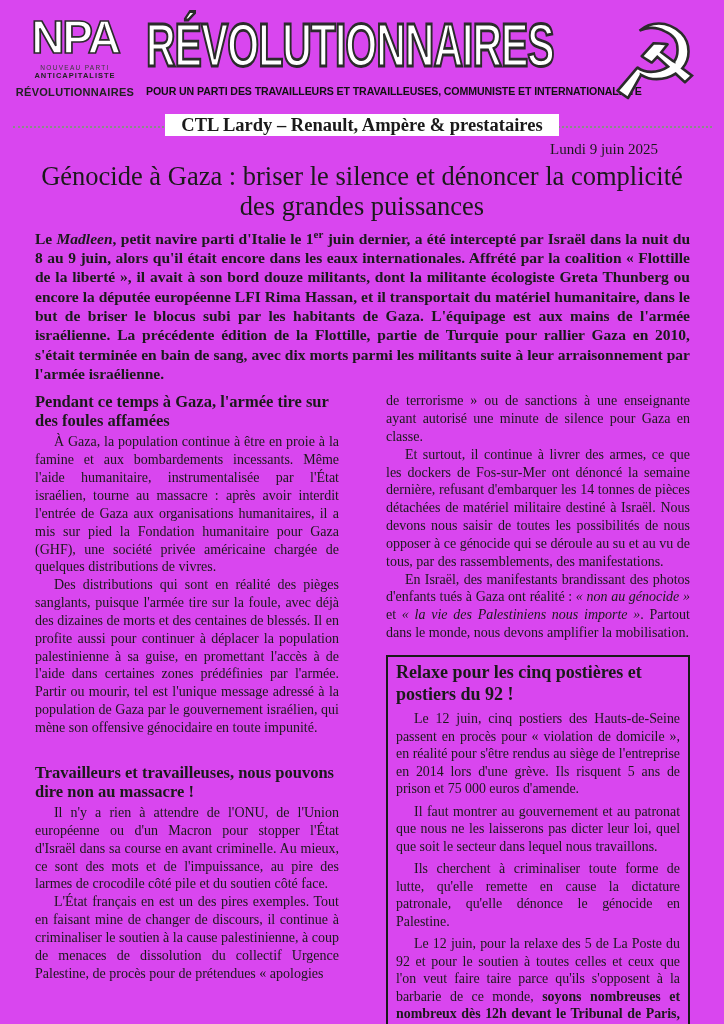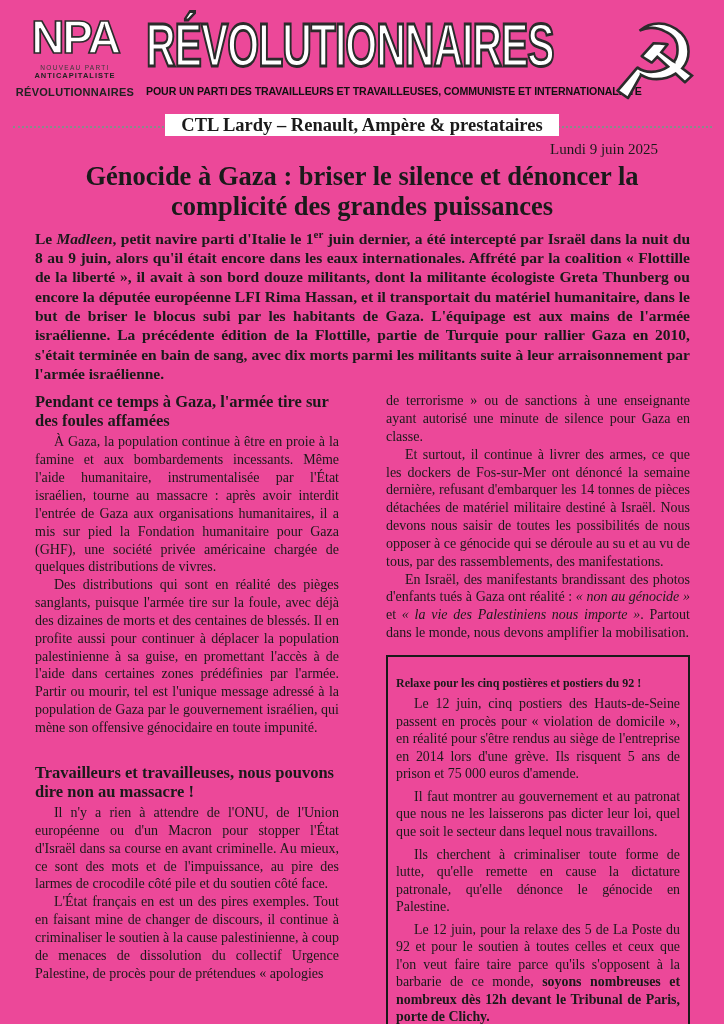--- a/index.html
+++ b/index.html
@@ -1,18 +1,18 @@
 <!DOCTYPE html>
 <html lang="fr"><head>
 <meta charset="utf-8">
 <style>
   html,body { margin:0; padding:0; background:#e8e8e8; }
   .page {
     position:relative; width:724px; height:1024px; margin:0 auto;
-    background:#ec4899; color:#1a1a1a; overflow:hidden;
+    background:#d946ef; color:#1a1a1a; overflow:hidden;
     font-family:"Liberation Serif", serif; box-sizing:border-box;
   }
 
   
   .masthead { display:flex; align-items:flex-start; padding:10px 6px 0 12px; height:118px; box-sizing:border-box; }
   .npa { width:126px; text-align:center; padding-top:6px; }
   .npa-acronym {
     font-family:"Liberation Sans", sans-serif; font-weight:800; font-size:46px; line-height:.95;
     letter-spacing:-2px; color:#ffffff; -webkit-text-stroke:1.7px #2b2b2b;
   }
@@ -39,37 +39,37 @@
   }
 
   
   .edition-row { position:relative; margin-top:8px; }
   .dotted-rule { border-top:2px dotted #8a8a8a; height:0; margin:0 12px 0 13px; }
   .edition { text-align:center; margin-top:-14px; }
   .edition span { display:inline-block; background:#ffffff; padding:0 16px; font-weight:700; font-size:18.5px; line-height:1.2; }
   .dateline { text-align:right; padding-right:66px; font-size:15px; line-height:1.25; margin-top:4px; }
 
   
-  .headline { font-size:26.5px; font-weight:700; line-height:1.13; text-align:center; margin:3px 32px 7px; }
+  .headline { font-size:26.5px; font-weight:400; line-height:1.13; text-align:center; margin:3px 32px 7px; }
   .lede { font-weight:700; font-size:15.5px; line-height:1.245; text-align:justify; margin:0 34px 9px 35px; }
   .lede .ship { font-style:italic; }
   .lede sup { font-size:11px; line-height:0; }
 
   
   .columns { display:flex; gap:47px; margin:2px 34px 0 35px; }
   .col { flex:1; min-width:0; }
   .col h2 { font-size:16.5px; font-weight:700; line-height:1.16; margin:0 0 3px; }
   .col h2.gap { margin-top:26px; }
   .col p { font-size:14px; line-height:1.275; text-align:justify; text-indent:1.35em; margin:0; }
   .col p.cont { text-indent:0; }
   .q { font-style:italic; }
 
   
   .notice-box { border:2px solid #1a1a1a; margin-top:13px; padding:3px 8px 7px; }
-  .notice-box h3 { font-size:12px; font-weight:700; line-height:1.2; margin:16px 0 2px; }
+  .notice-box h3 { font-size:18px; font-weight:700; line-height:1.2; margin:2px 0 2px; }
   .notice-box p { font-size:13.9px; line-height:1.26; margin:5px 0 0; text-indent:1.3em; text-align:justify; }
   .notice-box .strong { font-weight:700; }
 </style>
 </head>
 <body>
 
 <div class="page">
 
   <header class="masthead">
     <div class="npa">

